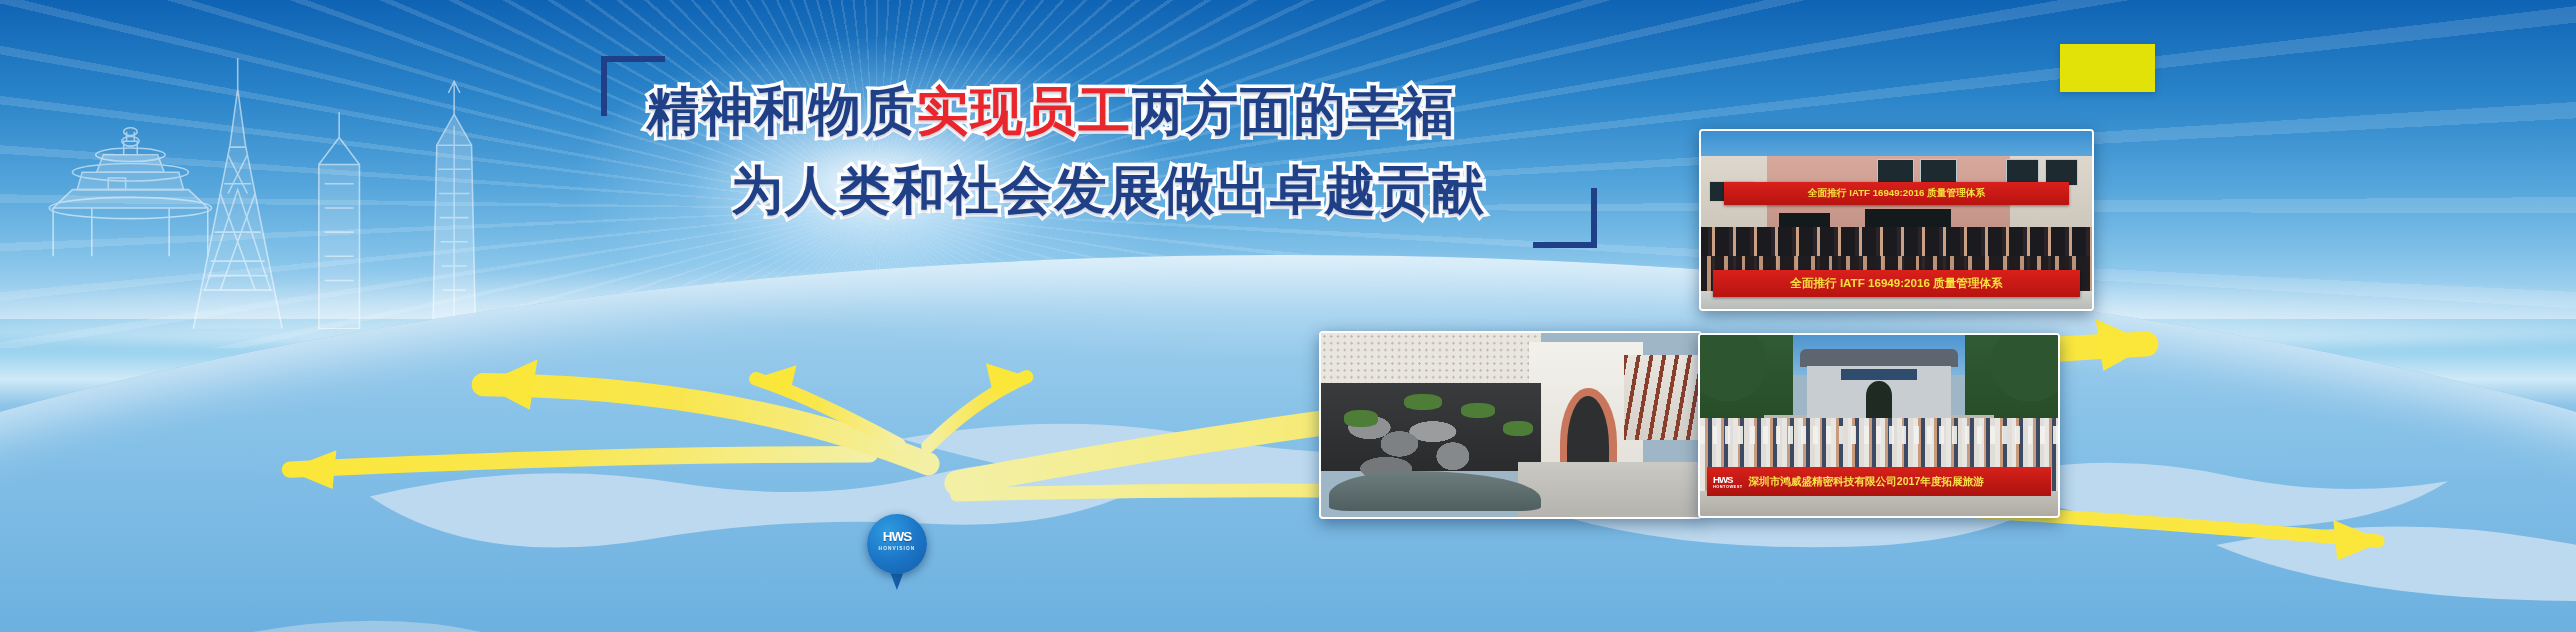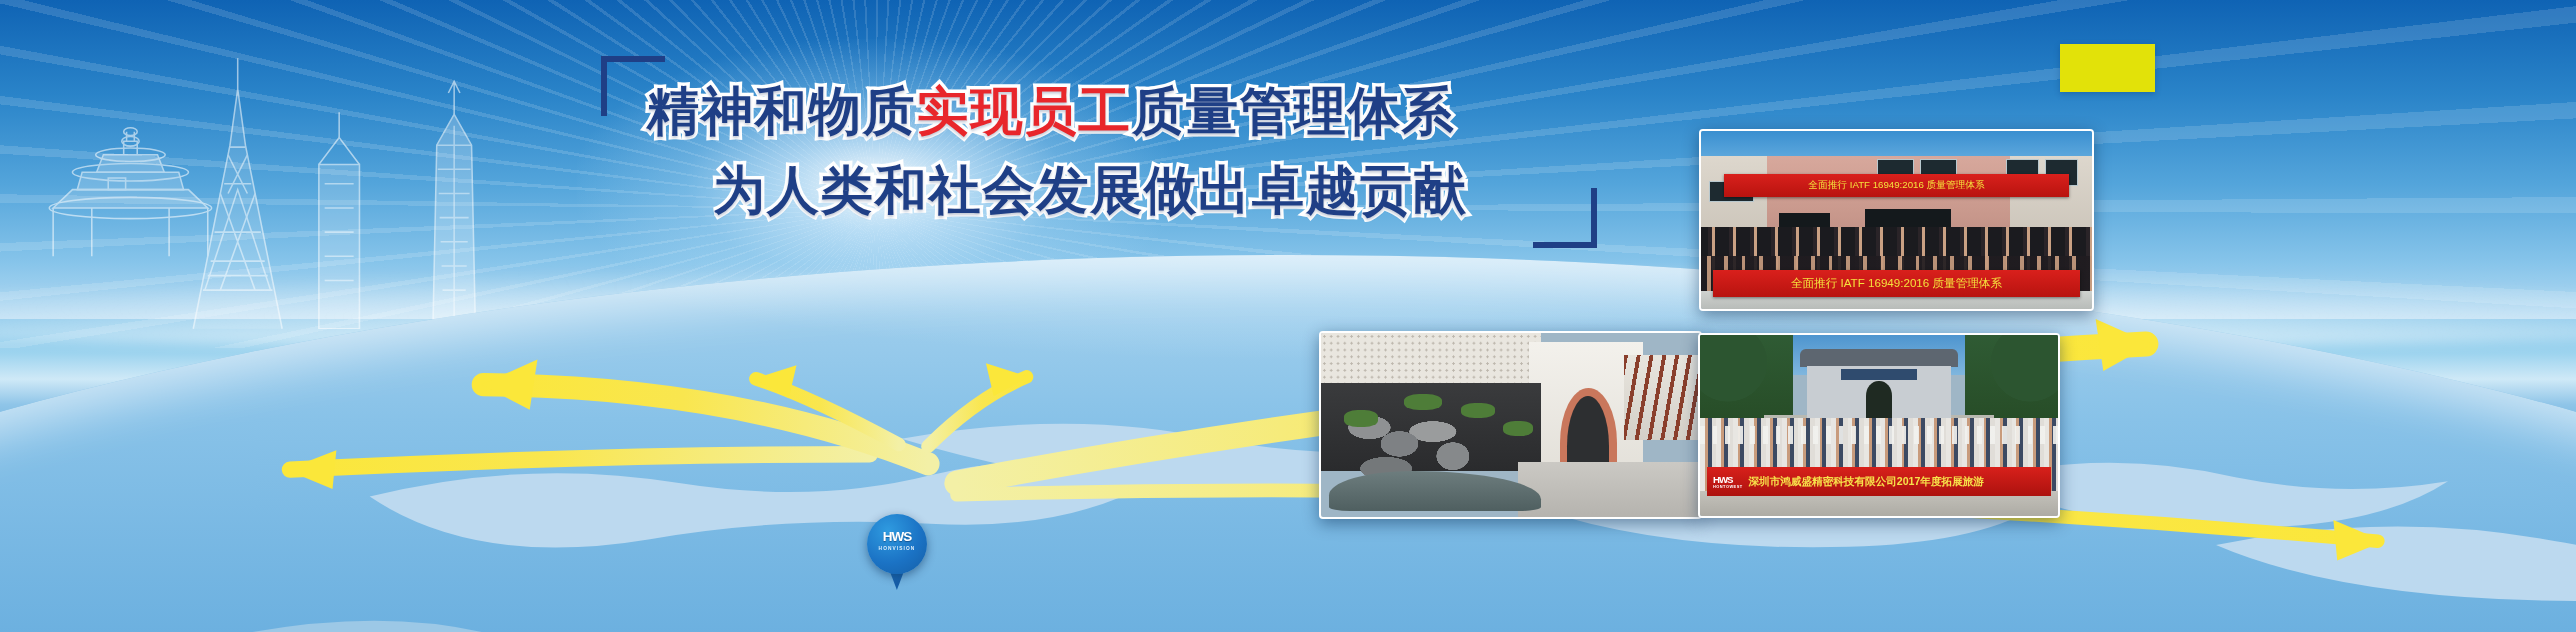--- a/index.html
+++ b/index.html
@@ -69,21 +69,21 @@
   .brk-br{right:-1.9px;bottom:-7.7px;width:58px;height:54px;border-right:6.8px solid #1f3f86;border-bottom:6.8px solid #1f3f86;}
 
   .hl-line{
     font-size:52px;font-weight:bold;letter-spacing:1.9px;line-height:1;
     white-space:nowrap;color:#1f3f86;
     -webkit-text-stroke:6.8px #ffffff;
     paint-order:stroke fill;
     text-shadow:0 1.9px 2.9px rgba(10,40,90,.25);
   }
   .hl-1{position:absolute;left:48px;top:29px;}
-  .hl-2{position:absolute;left:114px;top:108px;}
+  .hl-2{position:absolute;left:132px;top:108px;}
   .hl-red{color:#e8262b;}
 
   
   .accent-square{
     position:absolute;left:2060px;top:44px;width:95px;height:48px;
     background:#e2e209;
     box-shadow:0 1.9px 5.8px rgba(0,40,90,.25);
   }
 
   
@@ -111,22 +111,23 @@
       repeating-linear-gradient(90deg,#1b1b1f 0 6.8px,#2a2428 6.8px 10.6px,#caa184 10.6px 14.5px,#1b1b1f 14.5px 21px),
       #1c1c20;}
   .p-crowd2{position:absolute;left:0;bottom:10%;width:100%;height:20%;
     background:repeating-linear-gradient(90deg,#201c20 0 5.8px,#c79c7f 5.8px 9.7px,#201c20 9.7px 17.4px);
     opacity:.92;}
   .p-ground{position:absolute;left:0;bottom:0;width:100%;height:10%;background:linear-gradient(180deg,#cfd2cf,#b8bcb9);}
   .p-banner{
     position:absolute;left:6%;width:88%;height:13%;
     background:linear-gradient(180deg,#d9201c,#b8130f);
     display:flex;align-items:center;justify-content:center;
-    color:#f5e03c;font-weight:normal;white-space:nowrap;
+    color:#f5e03c;font-weight:bold;white-space:nowrap;
     box-shadow:0 1px 2.9px rgba(0,0,0,.45);
+    margin-top:8px;
   }
   .p-banner-top{top:24%;font-size:9.7px;}
   .p-banner-bot{bottom:7%;left:3%;width:94%;height:15%;font-size:11.6px;}
 
   
   .g-topwall{position:absolute;left:0;top:0;width:58%;height:30%;
     background:#e9e6df;
     background-image:radial-gradient(#bdb7ad 1.2px,transparent 1.3px);
     background-size:6.8px 6.8px;}
   .g-darkwall{position:absolute;left:0;top:27%;width:58%;height:48%;
@@ -338,21 +339,21 @@
         <path d="M990 512 Q1700 492 2460 560" stroke="url(#agR)" stroke-width="14" fill="none" stroke-linecap="round"></path>
         <path d="M2466 560 L2414 538 L2418 580 Z" fill="#fbe73a"></path>
       </g>
     </svg>
   </div>
 
   <div class="headline">
     <div class="brk brk-tl"></div>
     <div class="brk brk-br"></div>
 
-    <div class="hl-line hl-1"><span>精神和物质</span><span class="hl-red">实现员工</span><span>质量管理体系</span></div>
+    <div class="hl-line hl-1"><span>精神和物质</span><span class="hl-red">实现员工</span><span>两方面的幸福</span></div>
 
     <div class="hl-line hl-2">为人类和社会发展做出卓越贡献</div>
   </div>
 
   <div class="accent-square"></div>
 
   <div class="photo photo-iatf">
     <div class="photo-inner">
       <div class="p-sky"></div>
       <div class="p-bldg"></div>

